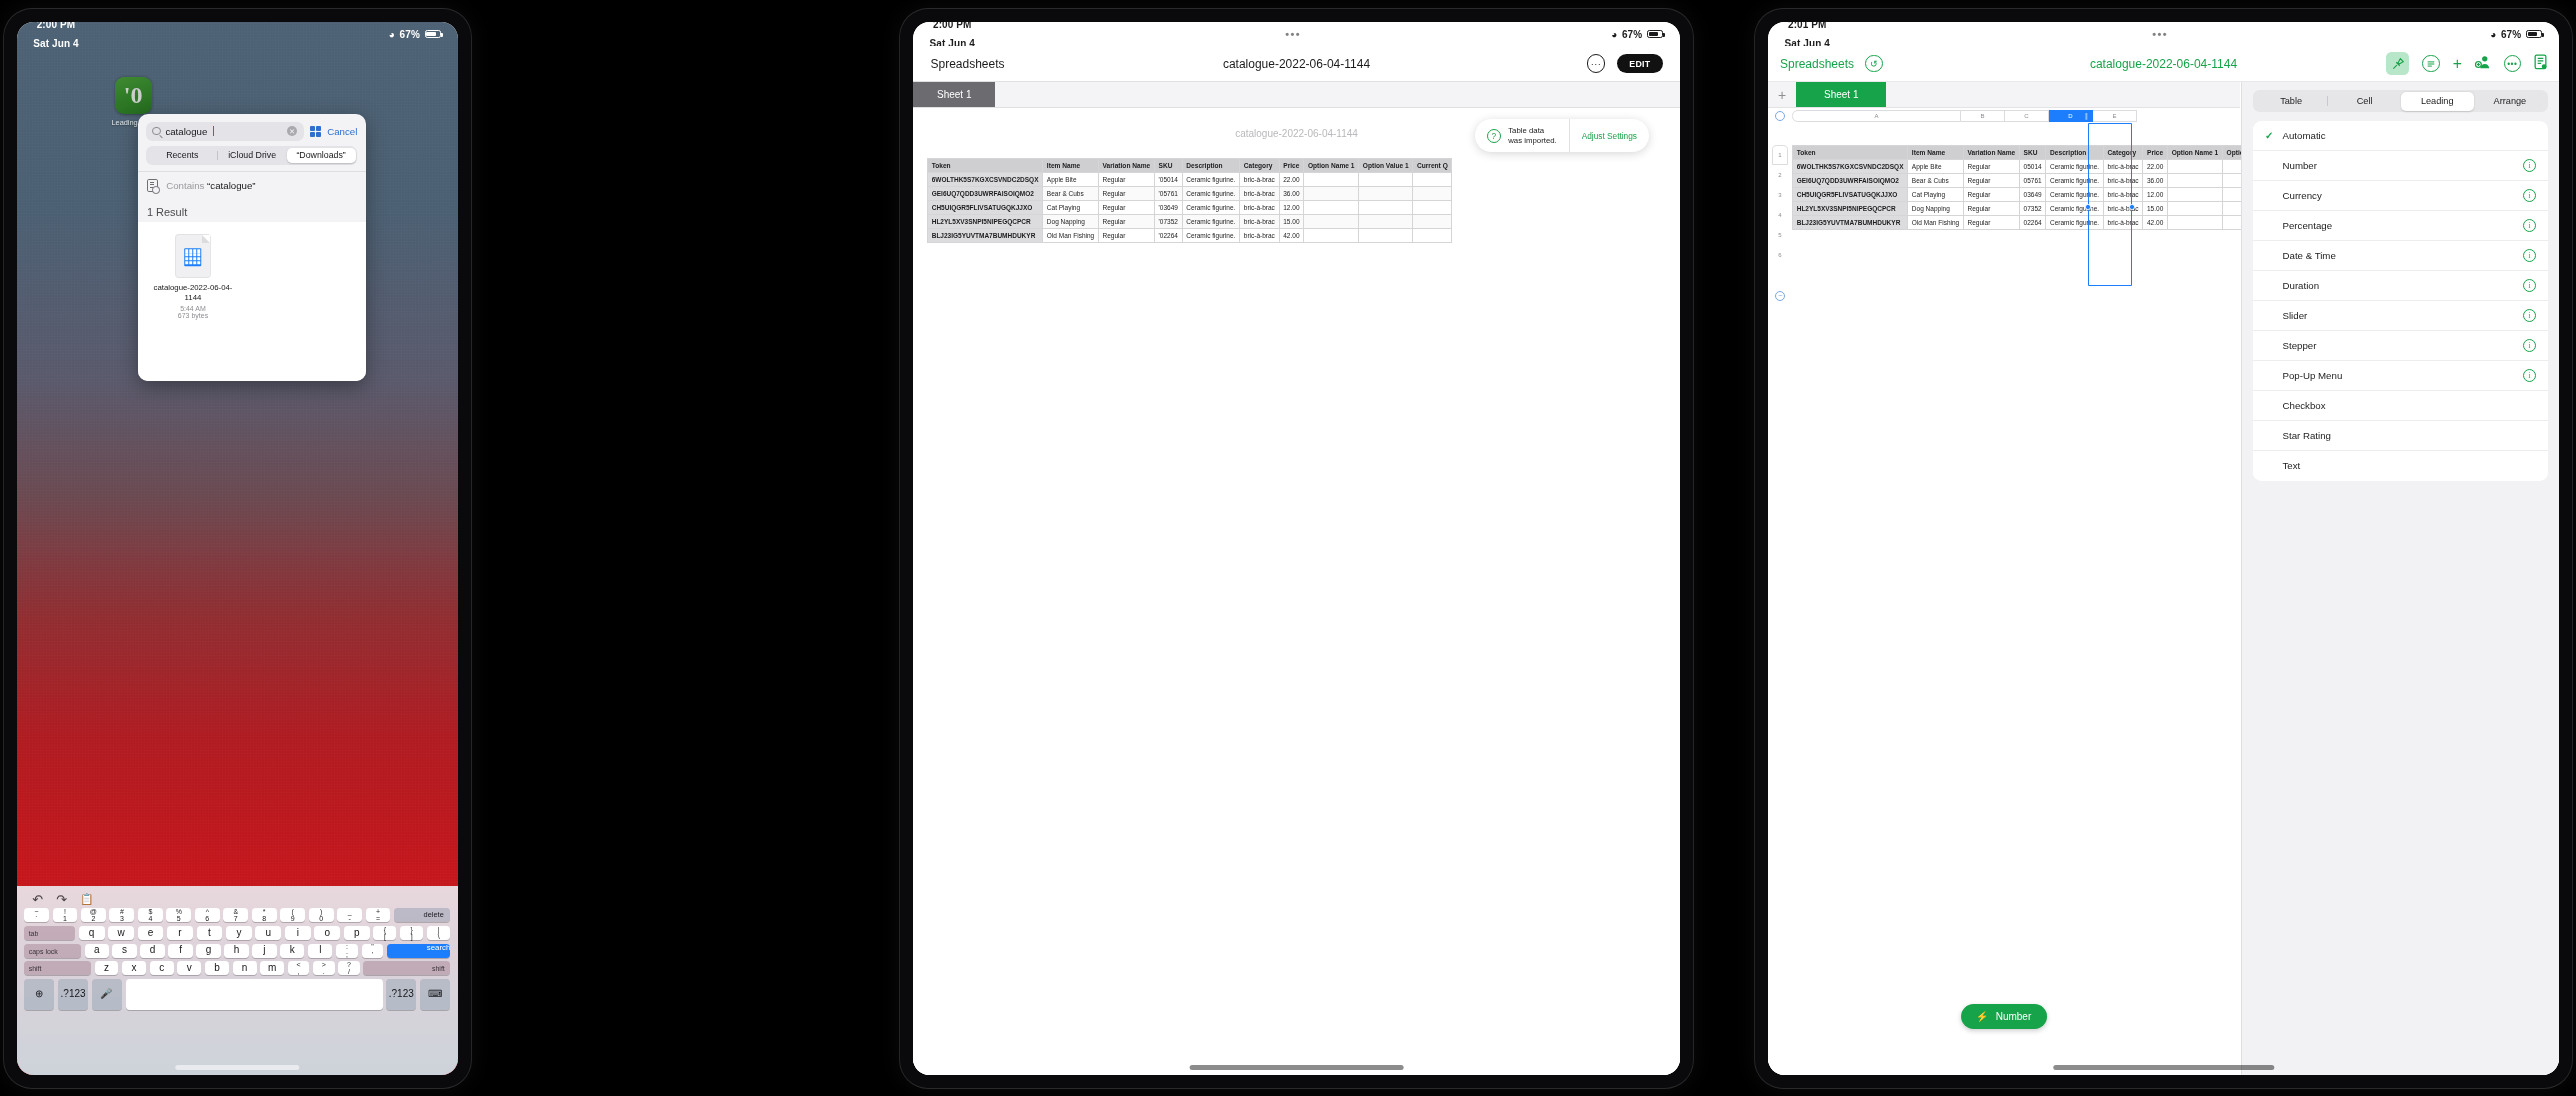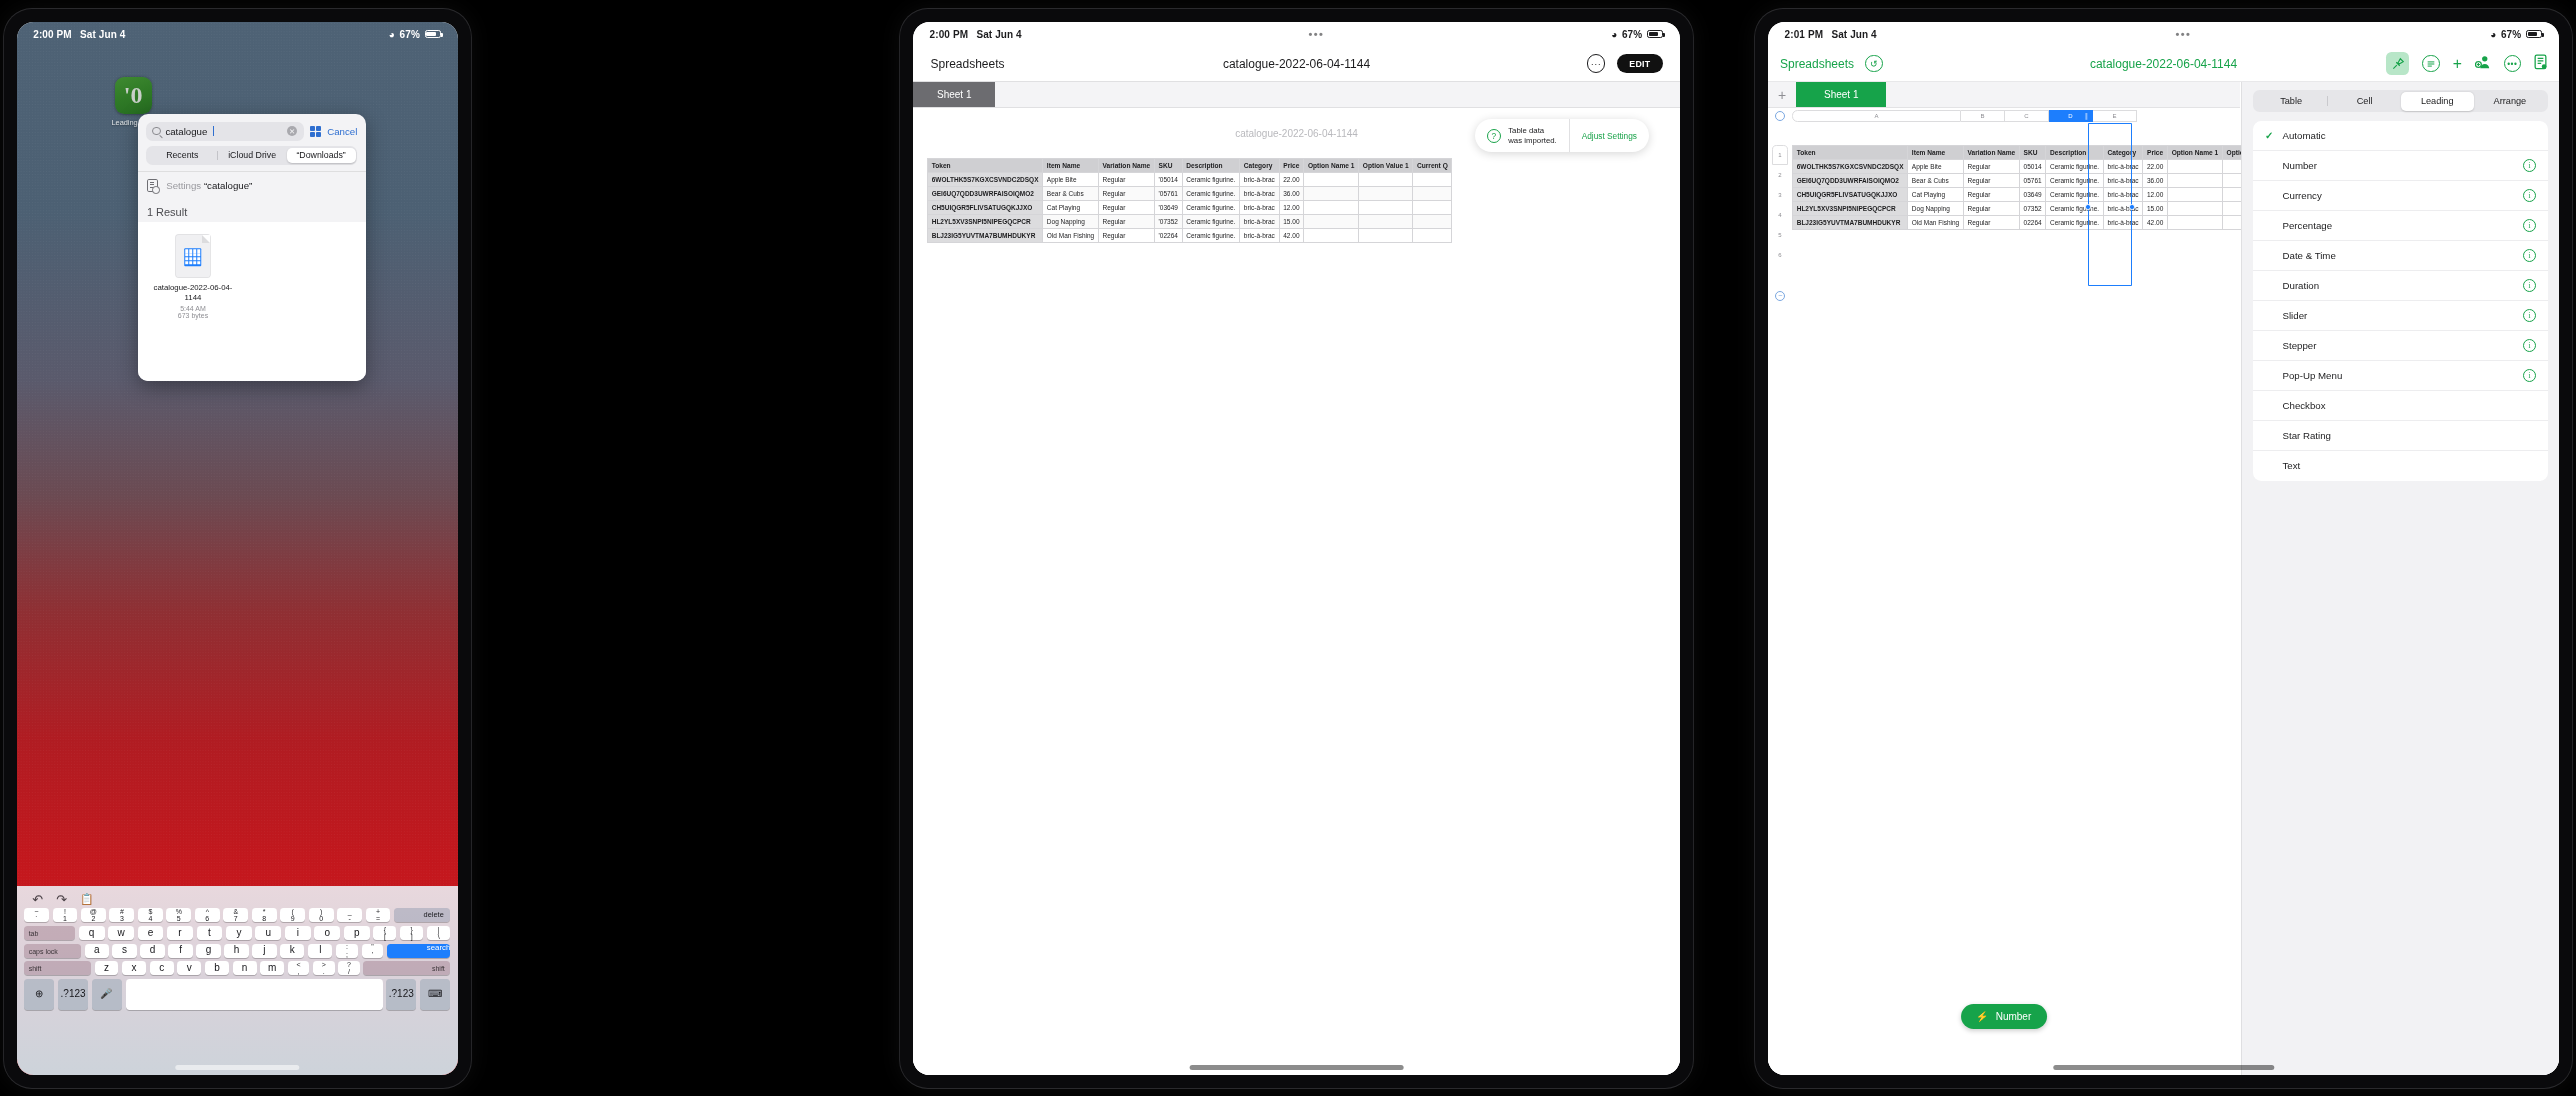--- a/index.html
+++ b/index.html
@@ -31,21 +31,21 @@
     width: 28%; height: 4.6px; border-radius: 2.8px; background: rgba(0,0,0,.45);
   }
   .homebar.light { background: rgba(255,255,255,.55); }
 
   
   .statusbar {
     position: absolute; top: 0; left: 0; right: 0; height: 24px;
     display: flex; align-items: center; padding: 0 16.6px;
     font-size: 10px; font-weight: bold; letter-spacing: 0.1px;
   }
-  .statusbar .sb-left { display: flex; gap: 8.3px; align-items: center; }
+  .statusbar .sb-left { display: flex; gap: 8.3px; align-items: center; flex-direction: column; }
   .statusbar .sb-mid { flex: 1; display: flex; justify-content: center; }
   .statusbar .sb-right { display: flex; gap: 4.6px; align-items: center; }
   .dots3 { letter-spacing: 1.4px; font-size: 11px; opacity: .55; }
   .batt {
     width: 16.6px; height: 8.3px; border-radius: 2.3px; position: relative;
     border: 0.9px solid currentColor; display:inline-block;
   }
   .batt::after{content:"";position:absolute;right:-2.8px;top:2.3px;width:1.8px;height:3.7px;background:currentColor;border-radius:0 0.9px 0.9px 0;}
   .batt i{position:absolute;left:0.9px;top:0.9px;bottom:0.9px;width:65%;background:currentColor;border-radius:0.9px;display:block;}
   .wifi { font-size: 10px; }
@@ -318,21 +318,21 @@
           <div>iCloud Drive</div>
           <div class="sel">“Downloads”</div>
         </div>
 
         <div class="fp-token">
           <span class="doc-ic">
               <i></i>
               <i></i>
               <i></i>
             </span>
-          <span class="fp-token-text"><span>Settings </span><b>“catalogue”</b></span>
+          <span class="fp-token-text"><span>Contains </span><b>“catalogue”</b></span>
         </div>
 
         <div class="fp-count">1 Result</div>
 
         <div class="fp-results">
           <div class="file-card">
             <div class="file-thumb">
               <span class="sheet-glyph">
                 <i></i>
                   <i></i>

